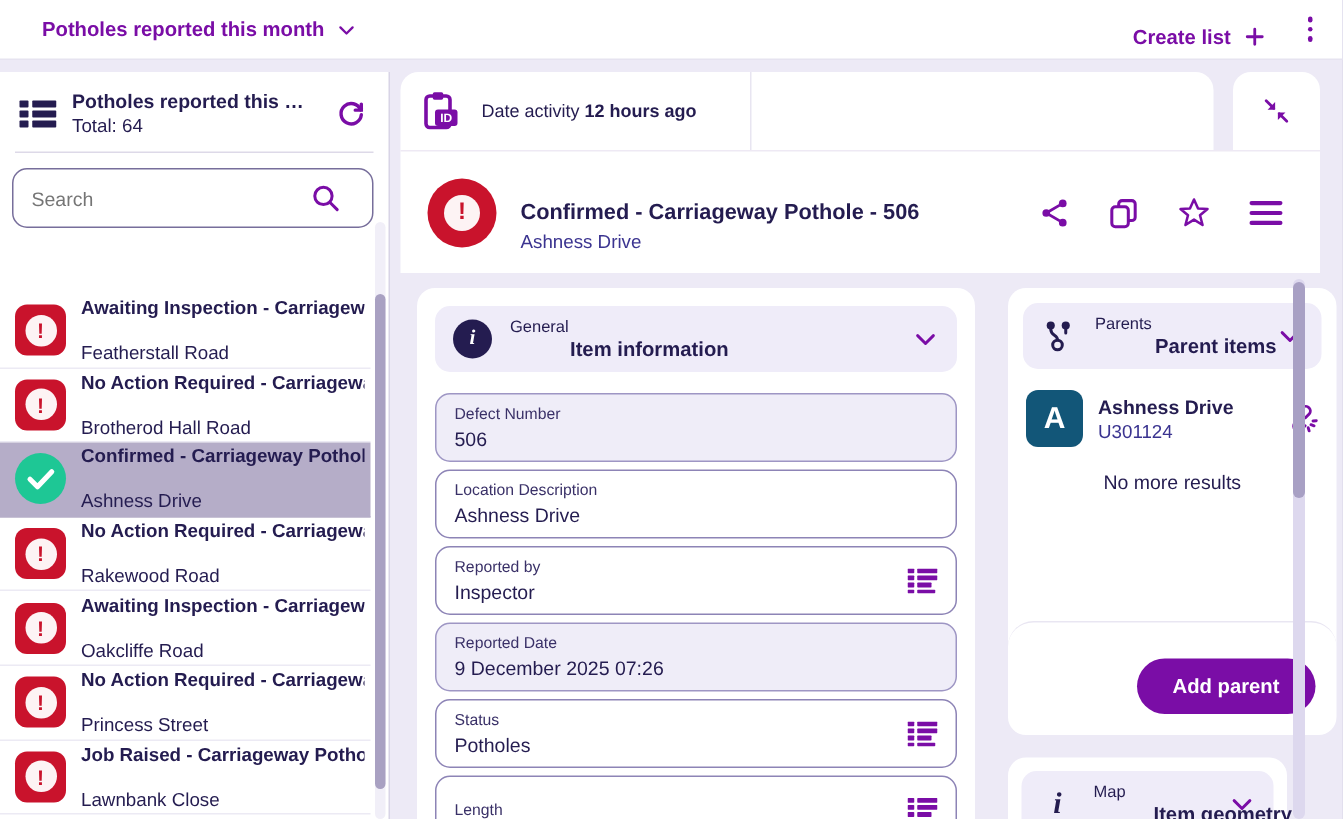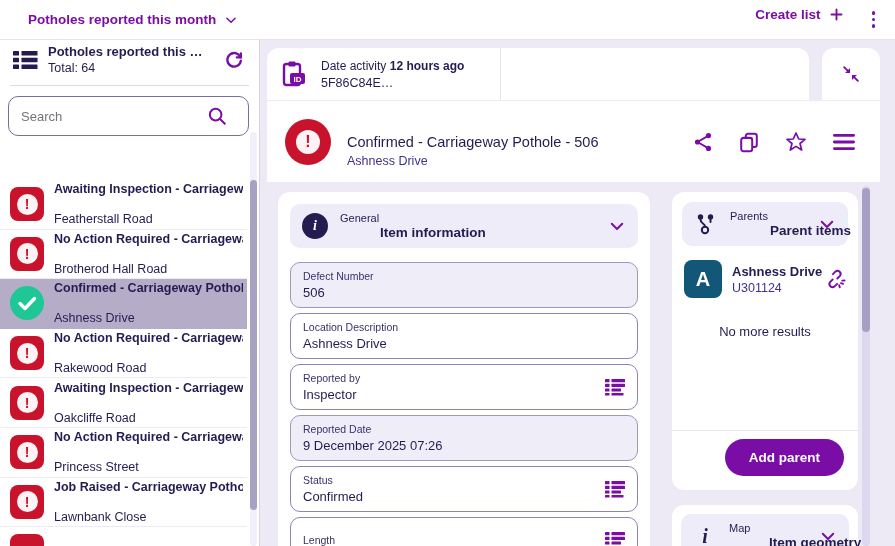--- a/index.html
+++ b/index.html
@@ -10,28 +10,28 @@
     font-family:"Liberation Sans","DejaVu Sans",sans-serif;
   }
   
   .topbar {
     position:absolute; top:0; left:0; right:0; height:40px; background:#fff;
     border-bottom:1px solid #e6e3f0; display:flex; align-items:center;
     padding:0 14px 0 28px; z-index:6;
   }
   .tb-left { display:flex; align-items:center; gap:8px; cursor:pointer; }
   .tb-title { font-size:13.5px; font-weight:bold; color:#7a0da6; }
-  .tb-right { margin-left:auto; display:flex; align-items:flex-start; gap:22px; }
+  .tb-right { margin-left:auto; display:flex; align-items:flex-end; gap:22px; }
   .create-list { display:flex; align-items:center; gap:8px; cursor:pointer; }
   .create-list span { font-size:13.5px; font-weight:bold; color:#7a0da6; }
   .kebab { display:flex; flex-direction:column; gap:3px; padding:4px 6px; cursor:pointer; }
   .kebab i { width:3.5px; height:3.5px; border-radius:50%; background:#7a0da6; }
   
   .sidebar {
-    position:absolute; top:32px; left:0; width:260px; bottom:0; background:#fff;
+    position:absolute; top:48px; left:0; width:260px; bottom:0; background:#fff;
     border-right:1px solid #d8d4e6; z-index:5;
   }
   .sb-head { display:flex; align-items:center; gap:10px; padding:12px 12px 10px 12px; }
   .sb-head-text { flex:1; min-width:0; }
   .sb-head-title { font-size:13px; font-weight:bold; white-space:nowrap; overflow:hidden; }
   .sb-head-total { font-size:12.5px; margin-top:2px; }
   .refresh-btn { cursor:pointer; display:flex; padding:2px; }
   .sb-divider { border-top:1px solid #ddd9e8; margin:0 10px; }
   .search-box {
     margin:10px 10px 6px 8px; height:40px; border:1.5px solid #776e9b; border-radius:10px;
@@ -89,28 +89,28 @@
   .hdr-badge {
     flex:none; width:46px; height:46px; border-radius:50%; background:#c9132c;
     display:flex; align-items:center; justify-content:center;
   }
   .hdr-badge .dot {
     width:24px; height:24px; border-radius:50%; background:#fdf3f4;
     display:flex; align-items:center; justify-content:center;
     color:#c9132c; font-weight:800; font-size:16px; line-height:1;
   }
   .hdr-text { margin-left:16px; min-width:0; }
-  .hdr-title { font-size:14.5px; font-weight:normal; white-space:nowrap;margin-top:19px; }
+  .hdr-title { font-size:14.5px; font-weight:bold; white-space:nowrap;margin-top:19px; }
   .hdr-sub { font-size:12.5px; color:#3b3490; margin-top:4px; }
   .hdr-actions { margin-left:auto; display:flex; align-items:center; gap:24px; }
   .hdr-actions > * { cursor:pointer; display:flex; }
   
   .card { position:absolute; background:#fff; border-radius:12px; }
   .general-card { left:278px; top:192px; width:372px; height:392px; padding:12px; }
-  .parents-card { left:672px; top:192px; width:186px; height:298px; padding:10px 10px 0 10px; display:flex; flex-direction:column; }
+  .parents-card { left:672px; top:192px; width:219px; height:298px; padding:10px 10px 0 10px; display:flex; flex-direction:column; }
   .map-card { left:672px; top:505px; width:186px; height:64px; padding:9px; }
   .section-head {
     background:#efecf9; border-radius:10px; height:44px; display:flex; align-items:center;
     gap:12px; padding:0 12px; cursor:pointer;
   }
   .sh-text { flex:1; min-width:0; }
   .sh-label { font-size:11px; }
   .sh-title { font-size:13.5px; font-weight:bold; margin-top:1px; white-space:nowrap;padding-left:40px; }
   .info-circle {
     flex:none; width:26px; height:26px; border-radius:50%; background:#241c50;
@@ -136,23 +136,23 @@
   .parent-row { display:flex; align-items:center; gap:10px; margin-top:14px; padding:0 2px; }
   .road-badge {
     flex:none; width:38px; height:38px; border-radius:8px; background:#125678;
     color:#fff; font-weight:bold; font-size:20px;
     display:flex; align-items:center; justify-content:center;
   }
   .pr-text { flex:1; min-width:0; }
   .pr-name { font-size:13px; font-weight:bold; white-space:nowrap; }
   .pr-code { font-size:12.5px; color:#3b3490; margin-top:2px; }
   .unlink-btn { cursor:pointer; display:flex; }
-  .empty-text { text-align:center; font-size:13px; margin-top:26px; }
+  .empty-text { text-align:center; font-size:13px; margin-top:16px; }
   .spacer { flex:1; }
-  .card-footer { border-top:1px solid #e9e6f2; margin:0 -10px; padding:8px 14px 14px; text-align:right; }
+  .card-footer { border-top:1px solid #e9e6f2; margin:0 -10px; padding:24px 14px 14px; text-align:right;border-radius:17px; }
   .add-parent-btn {
     background:#7a0da6; color:#fff; border:none; border-radius:22px; padding:11px 24px;
     font-size:13.5px; font-weight:bold; cursor:pointer;
     font-family:"Liberation Sans","DejaVu Sans",sans-serif;
   }
   
   .main-scroll { position:absolute; right:25px; top:186px; width:8px; bottom:0; background:#ddd8ee; border-radius:4px; }
   .main-thumb { position:absolute; top:2px; left:0; width:8px; height:144px; background:#a8a0c4; border-radius:4px; }
   svg { display:block; }
 </style>
@@ -305,21 +305,20 @@
       <span>
         <svg width="26" height="28" viewBox="0 0 26 28">
           <rect x="3" y="4" width="16" height="21" rx="2.5" fill="none" stroke="#7a0da6" stroke-width="2.4"></rect>
           <rect x="7.5" y="1.5" width="7" height="5" rx="1.2" fill="#7a0da6"></rect>
           <rect x="9" y="13" width="15" height="11" rx="2" fill="#7a0da6"></rect>
           <text x="16.5" y="21.5" font-size="8" font-weight="bold" fill="#ffffff" text-anchor="middle" font-family="Liberation Sans, DejaVu Sans, sans-serif">ID</text>
         </svg>
       </span>
       <div class="tbar-text">
         <div class="tbar-line1"><span>Date activity</span>&nbsp;<b>12 hours ago</b></div>
-        <div class="tbar-line2">5F86C84E…</div>
       </div>
       <div class="tbar-divider"></div>
     </div>
     <div class="top-gap"></div>
     <div class="collapse-card">
       <span>
         <svg width="22" height="22" viewBox="0 0 24 24" stroke="#7a0da6" stroke-width="2" fill="#7a0da6" stroke-linecap="round">
           <path d="M4.5 4.5l5.5 5.5" fill="none"></path>
             <path d="M11 5.5V11H5.5z" stroke="none"></path>
           <path d="M19.5 19.5L14 14" fill="none"></path>
@@ -413,21 +412,21 @@
         </div>
         <div class="field readonly">
           <div class="f-text">
             <div class="f-label">Reported Date</div>
             <div class="f-value">9 December 2025 07:26</div>
           </div>
         </div>
         <div class="field">
           <div class="f-text">
             <div class="f-label">Status</div>
-            <div class="f-value">Confirmed</div>
+            <div class="f-value">Potholes</div>
           </div>
           <div class="f-picker">
             <svg width="20" height="17" viewBox="0 0 20 17" fill="#7a0da6">
               <rect x="0" y="0" width="4.5" height="3.2" rx="0.5"></rect>
               <rect x="6.5" y="0" width="13.5" height="3.2" rx="0.5"></rect>
               <rect x="0" y="4.7" width="4.5" height="3.2" rx="0.5"></rect>
               <rect x="6.5" y="4.7" width="13.5" height="3.2" rx="0.5"></rect>
               <rect x="0" y="9.4" width="4.5" height="3.2" rx="0.5"></rect>
               <rect x="6.5" y="9.4" width="9.5" height="3.2" rx="0.5"></rect>
               <rect x="0" y="14.1" width="4.5" height="2.4" rx="0.5"></rect>

